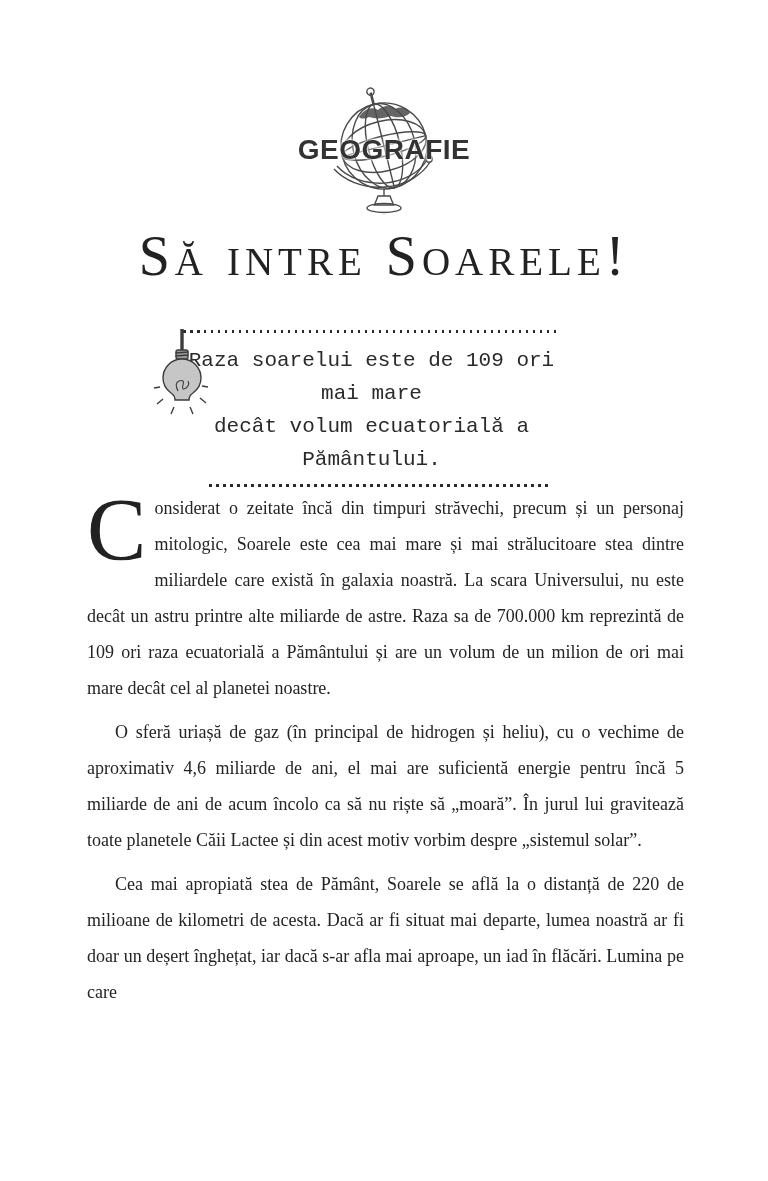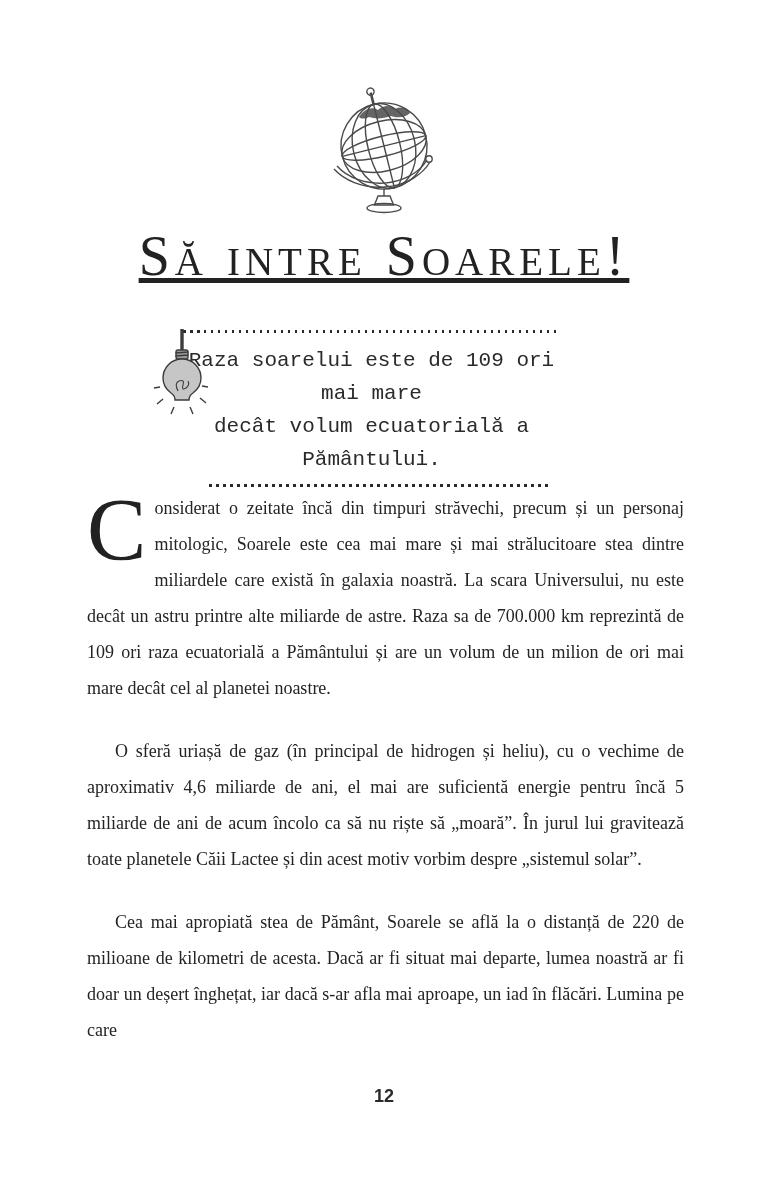--- a/index.html
+++ b/index.html
@@ -46,21 +46,20 @@
     left: 0;
     width: 100%;
     text-align: center;
     font-family: "Liberation Serif", serif;
     font-weight: 400;
     font-variant-caps: small-caps;
     font-size: 56px;
     letter-spacing: 5px;
     color: #242220;
     white-space: nowrap;
-    text-decoration: underline;
   }
 
   
   .fact-box {
     position: absolute;
     top: 330px;
     left: 183px;
     width: 377px;
   }
   .dotted-rule {
@@ -87,21 +86,21 @@
   
   .body-text {
     position: absolute;
     top: 490px;
     left: 87px;
     width: 597px;
     font-size: 18px;
     line-height: 36px;
     text-align: justify;
   }
-  .body-text p + p { margin-top: 27px; text-indent: 28px; }
+  .body-text p + p { margin-top: 8px; text-indent: 28px; }
   .dropcap-para::first-letter {
     float: left;
     font-size: 89px;
     line-height: 70px;
     padding: 4px 8px 0 0;
     color: #242220;
   }
 
   
   .page-footer {
@@ -137,20 +136,21 @@
         </g>
         <path d="M42,31 c5,-8 13,-11 19,-7 c5,-5 13,-5 17,-1 c6,-3 13,-1 15,4 c-5,5 -13,5 -19,3 c-8,3 -16,3 -22,1 c-4,2 -8,2 -10,0 z" fill="#4a4a4a" stroke="none" opacity="0.85"></path>
         <path d="M20,80 a52,40 0 0 0 90,-6"></path>
         <path d="M17,83 a56,44 0 0 0 96,-7"></path>
         <circle cx="112" cy="73" r="3.2"></circle>
         <line x1="67" y1="103" x2="67" y2="110"></line>
         <path d="M61,110 h12 l3.5,9 h-19 z"></path>
         <ellipse cx="67" cy="122" rx="17" ry="4.5"></ellipse>
       </svg>
     </span>
+    <div class="chapter-label">GEOGRAFIE</div>
   </div>
 
   <h1 class="page-title">Să intre Soarele!</h1>
 
   <div class="fact-box">
     <span class="bulb-icon">
       <svg width="56" height="92" viewBox="0 0 56 92" fill="none" stroke="#3c3c3c" stroke-width="1.4">
         <line x1="30" y1="0" x2="30" y2="21" stroke-width="3.4"></line>
         <rect x="24" y="21" width="12" height="9" rx="2" fill="#9c9c9c"></rect>
         <line x1="23.5" y1="24" x2="36.5" y2="23"></line>
@@ -172,15 +172,14 @@
     </div>
     <div class="dotted-rule bottom"></div>
   </div>
 
   <div class="body-text">
     <p class="dropcap-para">Considerat o zeitate încă din timpuri străvechi, precum și un personaj mitologic, Soarele este cea mai mare și mai strălucitoare stea dintre miliardele care există în galaxia noastră. La scara Universului, nu este decât un astru printre alte miliarde de astre. Raza sa de 700.000 km reprezintă de 109 ori raza ecuatorială a Pământului și are un volum de un milion de ori mai mare decât cel al planetei noastre.</p>
     <p>O sferă uriașă de gaz (în principal de hidrogen și heliu), cu o vechime de aproximativ 4,6 miliarde de ani, el mai are suficientă energie pentru încă 5 miliarde de ani de acum încolo ca să nu riște să „moară”. În jurul lui gravitează toate planetele Căii Lactee și din acest motiv vorbim despre „sistemul solar”.</p>
     <p>Cea mai apropiată stea de Pământ, Soarele se află la o distanță de 220 de milioane de kilometri de acesta. Dacă ar fi situat mai departe, lumea noastră ar fi doar un deșert înghețat, iar dacă s-ar afla mai aproape, un iad în flăcări. Lumina pe care</p>
   </div>
 
-  <div class="page-footer">12</div>
 
 </div>
 
 </body></html>

